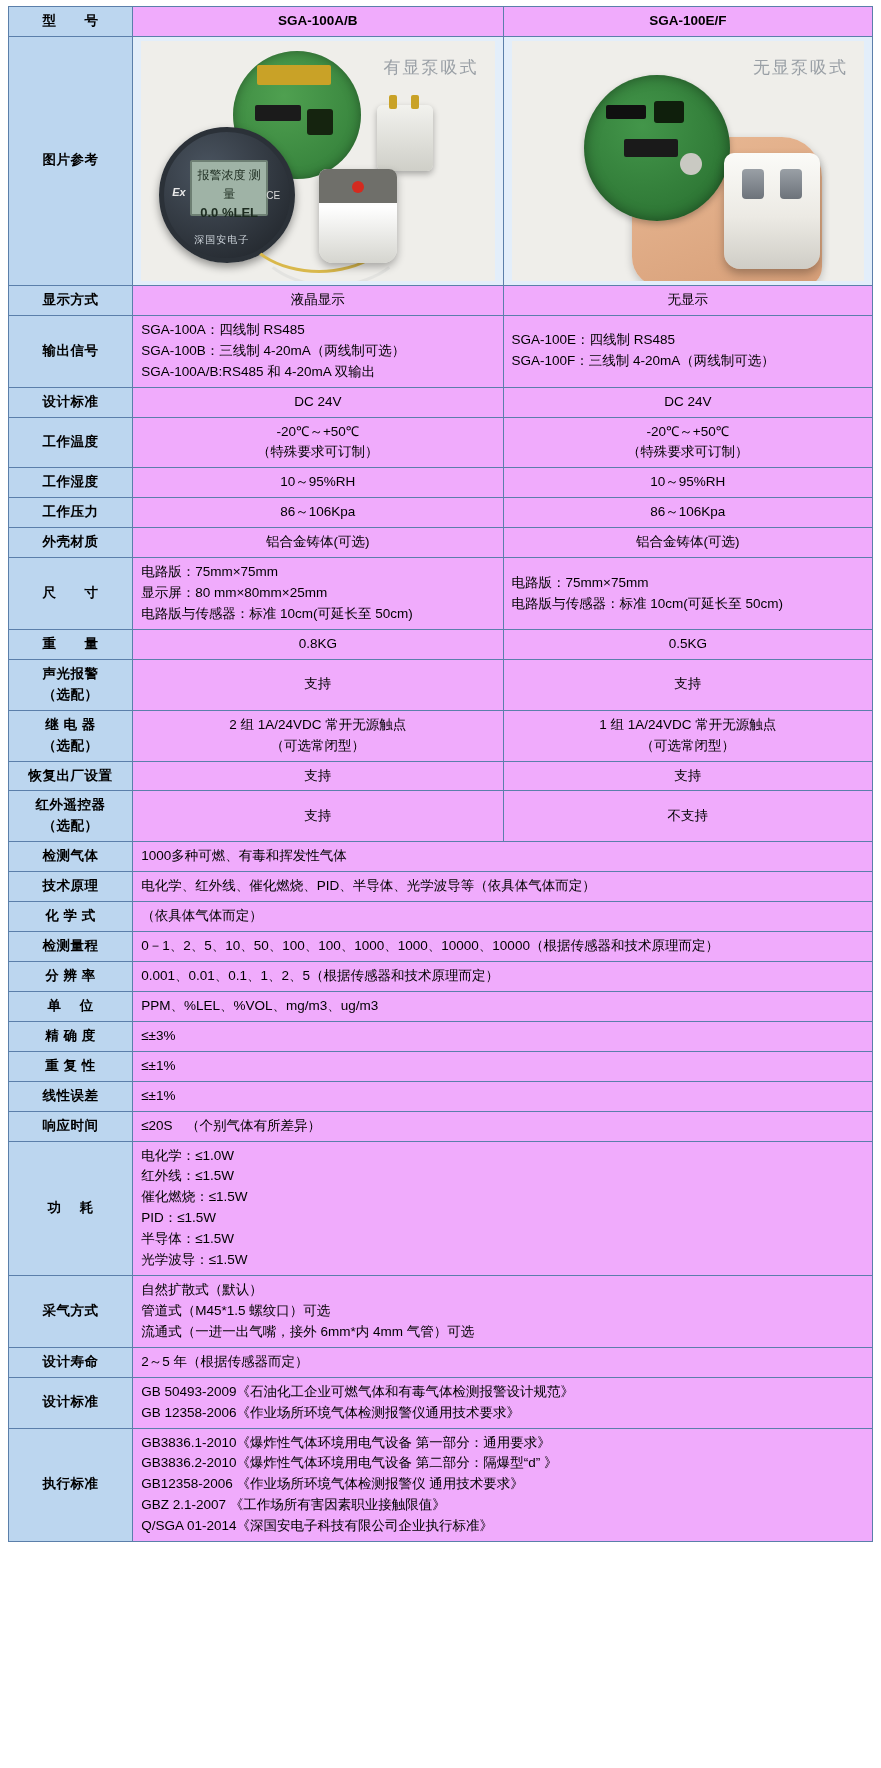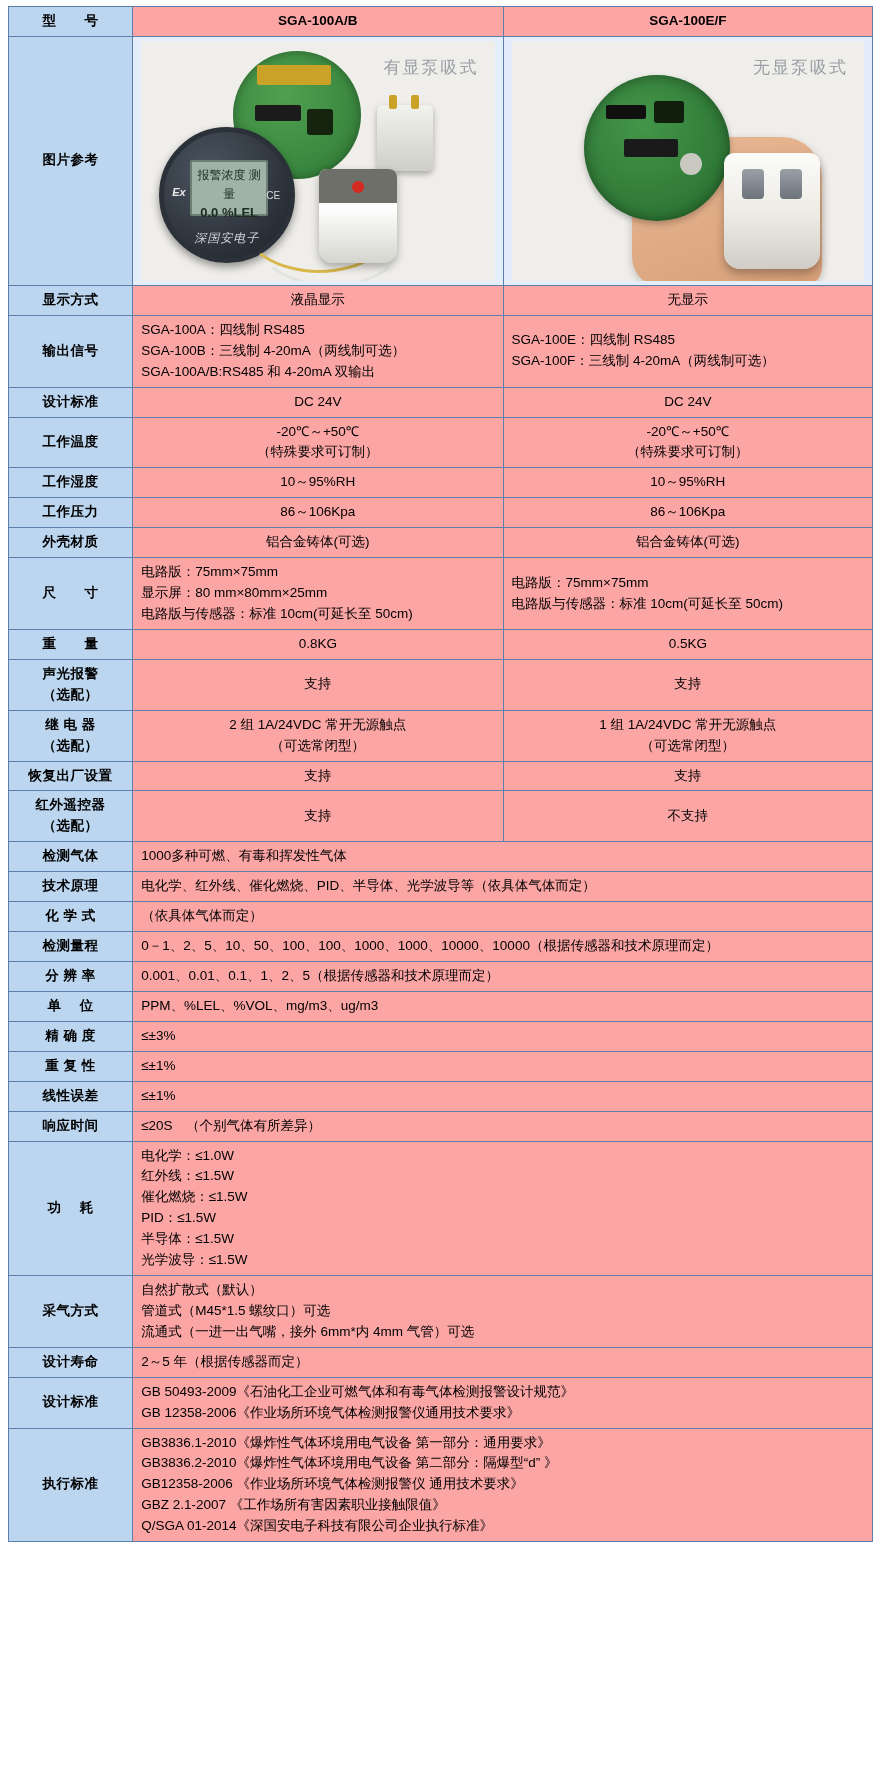--- a/index.html
+++ b/index.html
@@ -30,21 +30,21 @@
     line-height: 1.55;
   }
   td.label {
     background: #bcd6ef;
     text-align: center;
     font-weight: bold;
     width: 124px;
     letter-spacing: 0.5px;
   }
   td.val {
-    background: #fca5a5;
+    background: #f0abfc;
   }
   td.center { text-align: center; }
   td.left { text-align: left; }
   .label .sub {
     display: block;
     font-weight: bold;
   }
   
   td.photo {
     background: #e3eefa;
@@ -117,23 +117,22 @@
     font-size: 13px; color: #1c2b1f; text-align: center; font-weight: bold;
   }
   .l-display .ex {
     position: absolute; left: 8px; top: 52px; font-size: 11px; color: #e8e8e8;
     font-weight: bold; font-style: italic;
   }
   .l-display .ce {
     position: absolute; right: 10px; top: 56px; font-size: 10px; color: #dcdcdc;
   }
   .l-display .brand {
-    position: absolute; left: 30px; bottom: 10px; font-size: 12px; color: #cfd6dd;
+    position: absolute; left: 30px; bottom: 10px; font-size: 10px; color: #cfd6dd;
     letter-spacing: 1px;
-    font-style: italic;
   }
   .l-sensor-top {
     position: absolute;
     left: 236px; top: 64px;
     width: 56px; height: 66px;
     background: linear-gradient(180deg, #f2f2ee, #cfcfc8);
     border-radius: 6px;
     box-shadow: 0 3px 6px rgba(0,0,0,.3);
   }
   .l-sensor-top .pin {

